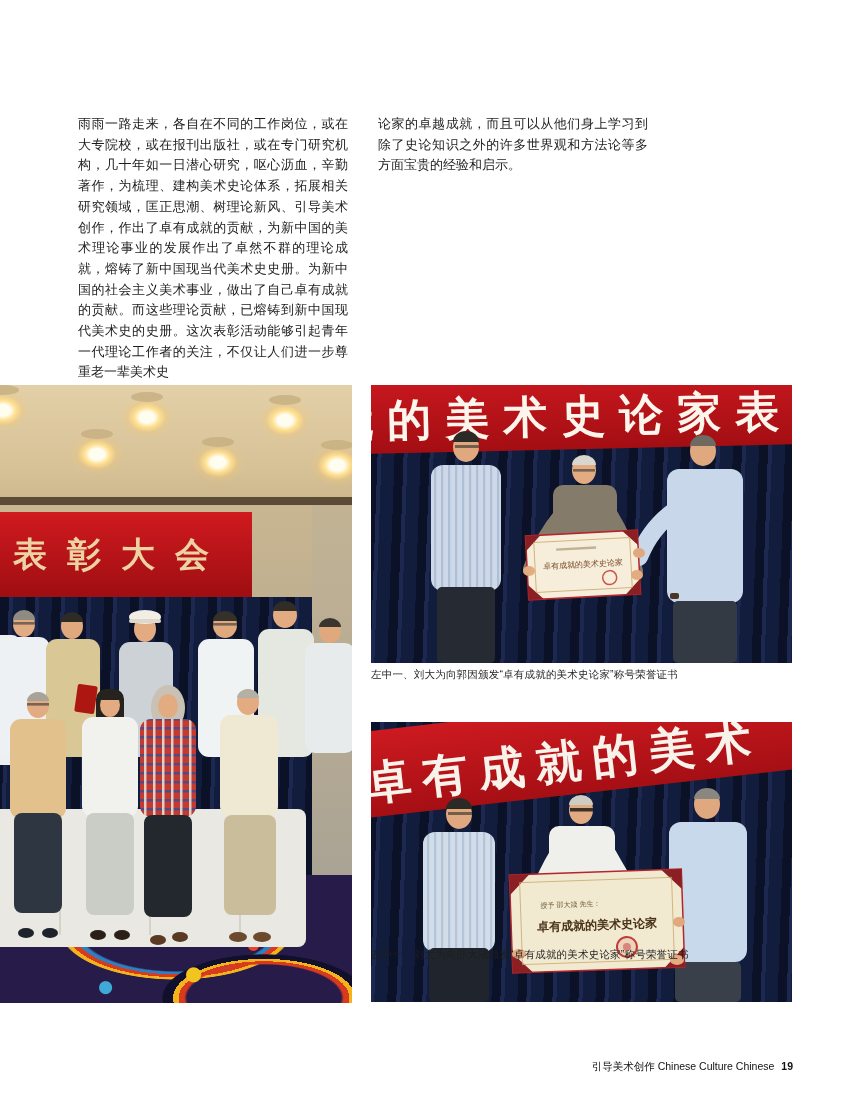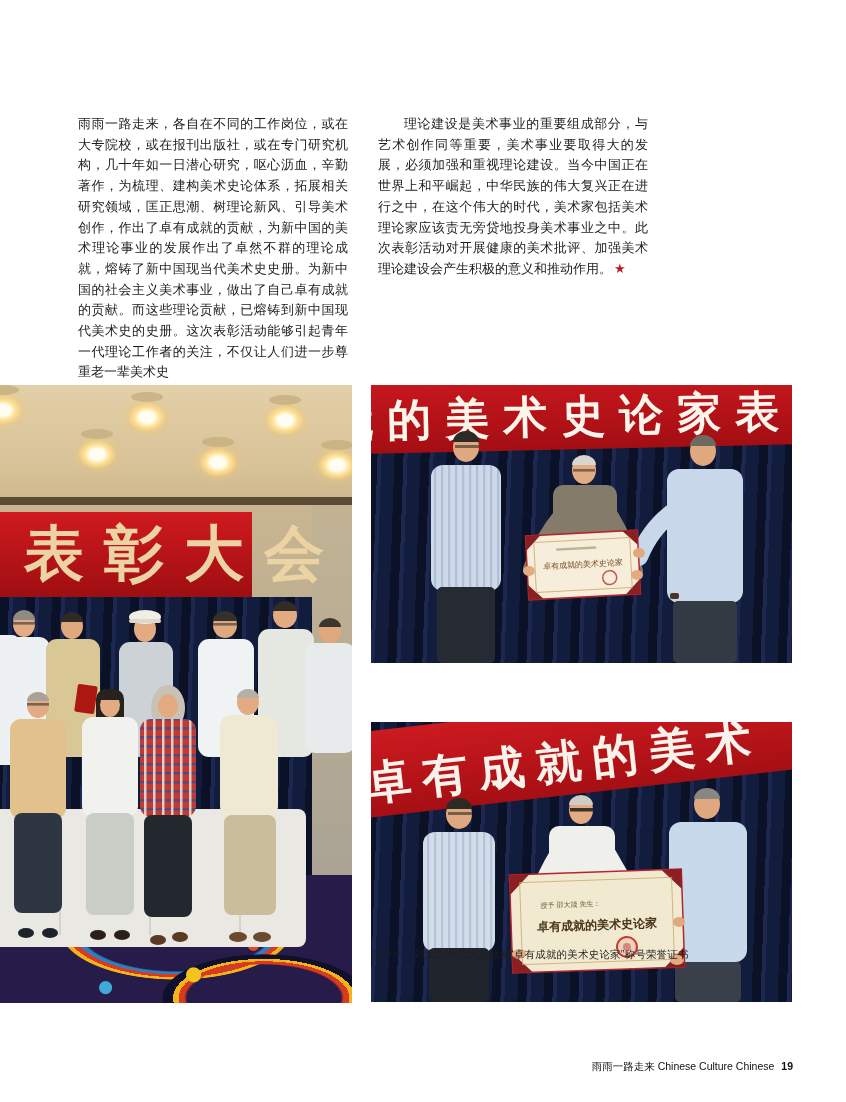--- a/index.html
+++ b/index.html
@@ -26,22 +26,22 @@
            background:linear-gradient(180deg,#e3d0a8 0%,#d7c197 70%,#cdb68b 100%);}
   .trim{position:absolute;left:0;top:112px;width:352px;height:8px;background:#473827;opacity:.85;}
   .wall{position:absolute;left:0;top:120px;width:352px;height:498px;
         background:linear-gradient(180deg,#c9b591 0%,#b3a98f 45%,#9c968a 100%);}
   .light{position:absolute;width:54px;height:46px;
          background:radial-gradient(closest-side at 50% 55%,#fffdf0 0 28%,#ffdf8e 48%,rgba(240,200,120,.35) 72%,transparent 100%);}
   .light::after{content:"";position:absolute;left:50%;top:0;transform:translateX(-50%);
          width:32px;height:10px;border-radius:50%;background:#c6ae80;opacity:.8;}
   .banner-left{position:absolute;left:0;top:127px;width:252px;height:85px;
          background:linear-gradient(180deg,#d01a1f,#9e0e12);display:flex;align-items:center;}
-  .banner-left .txt{color:#ecd3a3;font-size:60px;font-weight:bold;letter-spacing:20px;
-         white-space:nowrap;padding-left:24px;}
+  .banner-left .txt{color:#ecd3a3;font-size:34px;font-weight:bold;letter-spacing:20px;
+         white-space:nowrap;padding-left:13px;}
   .curtain{background:repeating-linear-gradient(92deg,#0b1228 0 9px,#1c2850 9px 13px,#121c3c 13px 26px);}
   .curtain-l{position:absolute;left:0;top:212px;width:312px;height:300px;}
   .wallstrip{position:absolute;left:312px;top:120px;width:40px;height:392px;
          background:linear-gradient(180deg,#c2b394,#a9a294);}
   .carpet{position:absolute;left:0;top:490px;width:352px;height:128px;background-color:#271c49;
     background-image:
       radial-gradient(circle at 12% 30%,#f2c41e 0 6px,transparent 7px),
       radial-gradient(circle at 55% 78%,#f2c41e 0 7px,transparent 8px),
       radial-gradient(circle at 85% 25%,#e8462b 0 6px,transparent 7px),
       radial-gradient(circle at 30% 88%,#3fa9d8 0 6px,transparent 7px),
@@ -72,21 +72,21 @@
 </head>
 <body>
 
 <div class="page">
 
   <div class="col col-left">
     <p class="para">雨雨一路走来，各自在不同的工作岗位，或在大专院校，或在报刊出版社，或在专门研究机构，几十年如一日潜心研究，呕心沥血，辛勤著作，为梳理、建构美术史论体系，拓展相关研究领域，匡正思潮、树理论新风、引导美术创作，作出了卓有成就的贡献，为新中国的美术理论事业的发展作出了卓然不群的理论成就，熔铸了新中国现当代美术史史册。为新中国的社会主义美术事业，做出了自己卓有成就的贡献。而这些理论贡献，已熔铸到新中国现代美术史的史册。这次表彰活动能够引起青年一代理论工作者的关注，不仅让人们进一步尊重老一辈美术史</p>
   </div>
 
   <div class="col col-right">
-    <p class="para indent"><span>理论建设是美术事业的重要组成部分，与艺术创作同等重要，美术事业要取得大的发展，必须加强和重视理论建设。当今中国正在世界上和平崛起，中华民族的伟大复兴正在进行之中，在这个伟大的时代，美术家包括美术理论家应该责无旁贷地投身美术事业之中。此次表彰活动对开展健康的美术批评、加强美术理论建设会产生积极的意义和推动作用。</span><span class="star">★</span></p>
+    <p class="para">论家的卓越成就，而且可以从他们身上学习到除了史论知识之外的许多世界观和方法论等多方面宝贵的经验和启示。</p>
   </div>
 
   <div class="photo photo-left">
     <div class="ceiling"></div>
     <div class="light" style="left:-24px;top:0px"></div>
     <div class="light" style="left:120px;top:7px"></div>
     <div class="light" style="left:258px;top:10px"></div>
     <div class="light" style="left:70px;top:44px"></div>
     <div class="light" style="left:191px;top:52px"></div>
     <div class="light" style="left:310px;top:55px"></div>
@@ -230,20 +230,21 @@
         <rect x="186" y="162" width="40" height="2.4" fill="#9a8a64" opacity="0.6"></rect>
         <text x="212" y="182" font-size="8" text-anchor="middle" fill="#7a4a28">卓有成就的美术史论家</text>
         <circle cx="238" cy="194" r="7" fill="none" stroke="#c23a31" stroke-width="1.5" opacity="0.85"></circle>
       </g>
       <ellipse cx="158" cy="186" rx="6" ry="5" fill="#e2ab81"></ellipse>
       <ellipse cx="266" cy="190" rx="6" ry="5" fill="#e2ab81"></ellipse>
       <ellipse cx="268" cy="168" rx="6" ry="5" fill="#e0a87e"></ellipse>
     </svg>
   </div>
 
+  <div class="caption caption-1">左中一、刘大为向郭因颁发“卓有成就的美术史论家”称号荣誉证书</div>
 
   <div class="photo photo-br">
     <div class="curtain curtain-fill"></div>
     <div class="banner-br">
       <div class="txt">卓有成就的美术</div>
     </div>
     <svg class="people" width="421" height="280" viewBox="0 0 421 280">
       <defs>
         <pattern id="stripesBlueB" width="7" height="7" patternUnits="userSpaceOnUse">
           <rect width="7" height="7" fill="#d3dce9"></rect>
@@ -283,18 +284,18 @@
       </g>
       <ellipse cx="148" cy="232" rx="7" ry="5" fill="#e2ab81"></ellipse>
       <ellipse cx="306" cy="238" rx="7" ry="5" fill="#e2ab81"></ellipse>
       <ellipse cx="308" cy="200" rx="6" ry="5" fill="#e0a87e"></ellipse>
     </svg>
   </div>
 
   <div class="caption caption-2">左中一、刘大为向邵大箴颁发“卓有成就的美术史论家”称号荣誉证书</div>
 
   <div class="footer">
-    <span>雨雨一路走来</span>
+    <span>引导美术创作</span>
     <span>Chinese Culture Chinese</span>
     <span class="pnum">19</span>
   </div>
 
 </div>
 
 </body></html>

